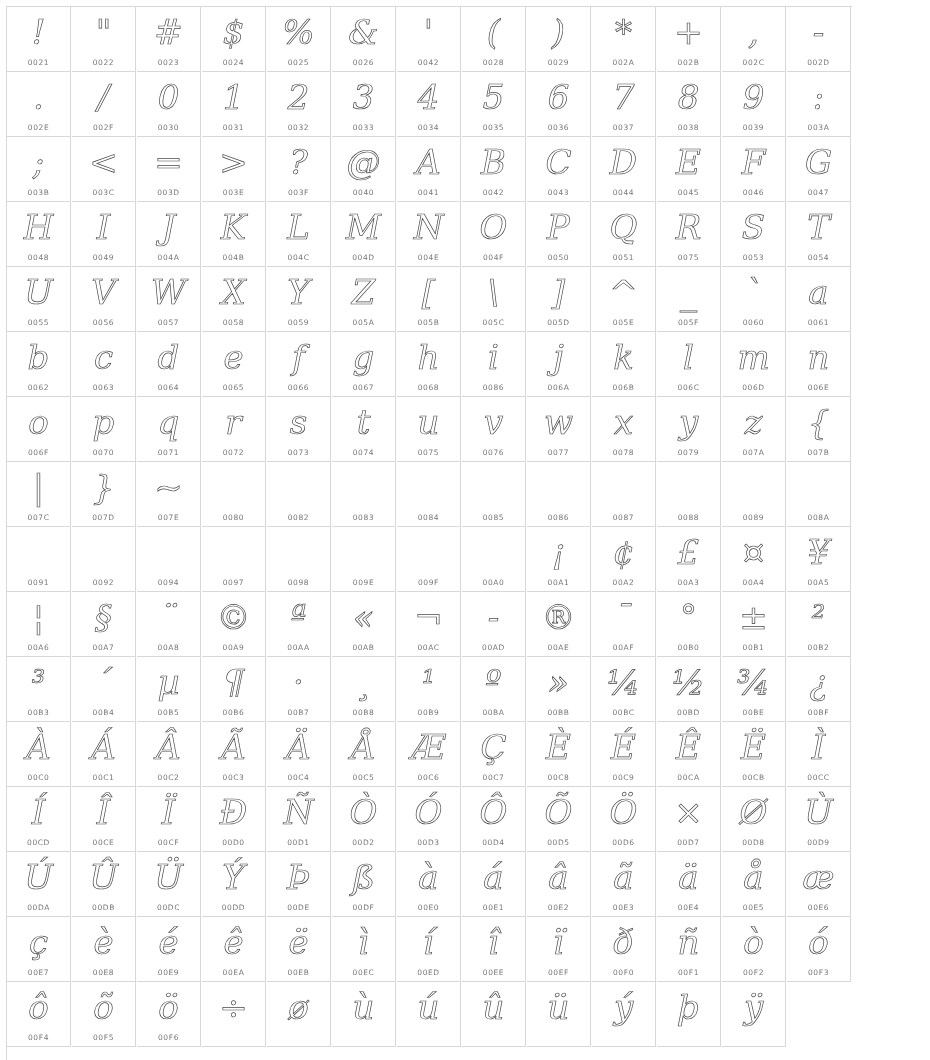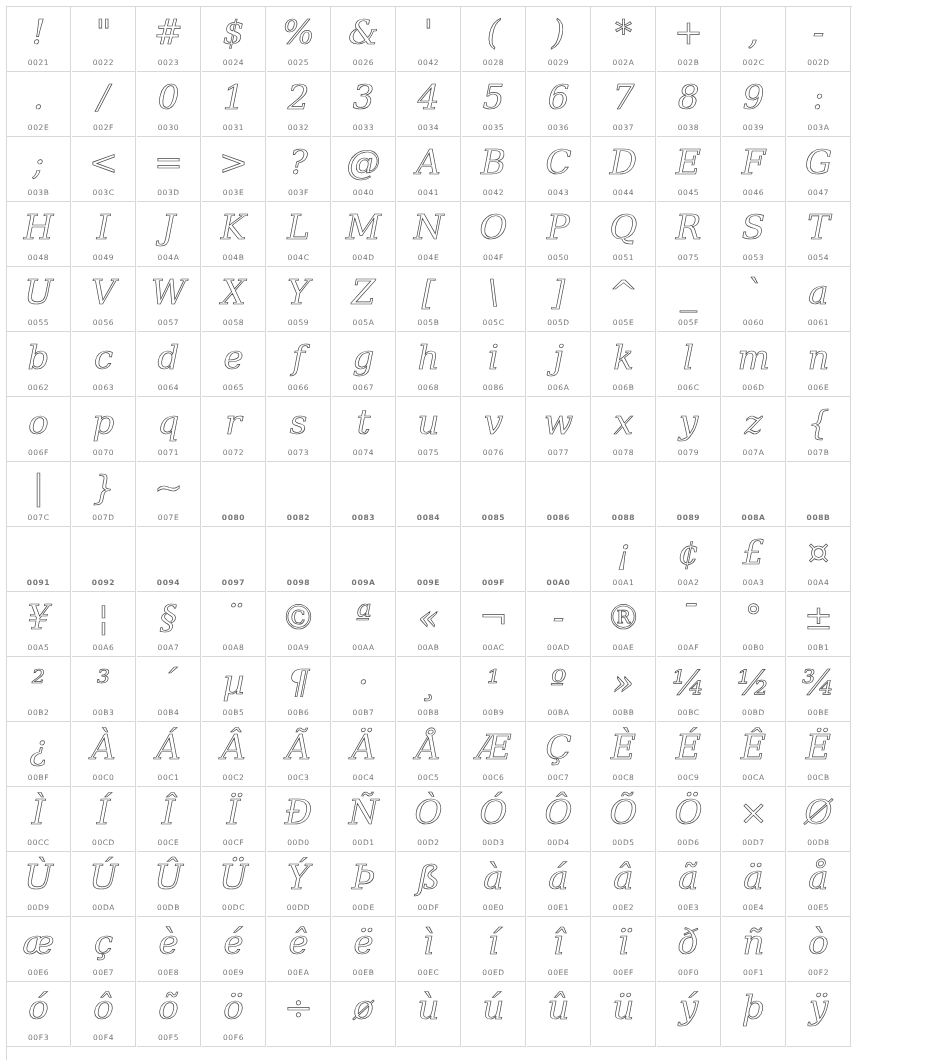--- a/index.html
+++ b/index.html
@@ -25,21 +25,20 @@
     position: relative;
     width: 64px;
     height: 65px;
     box-sizing: border-box;
     border-right: 1px solid #d8d8d8;
     border-bottom: 1px solid #d8d8d8;
     overflow: hidden;
   }
   .cell.empty-slot {
     background: #ffffff;
-    font-weight: bold;
   }
   .cell.blank {
     border-right: none;
     border-bottom: none;
     background: #ffffff;
   }
   .glyph {
     position: absolute;
     left: 0;
     right: 0;
@@ -467,57 +466,53 @@
     <div class="cell empty-slot">
       <div class="glyph"></div>
       <div class="code">0085</div>
     </div>
     <div class="cell empty-slot">
       <div class="glyph"></div>
       <div class="code">0086</div>
     </div>
     <div class="cell empty-slot">
       <div class="glyph"></div>
+      <div class="code">0087</div>
+    </div>
+    <div class="cell empty-slot">
+      <div class="glyph"></div>
       <div class="code">0088</div>
     </div>
     <div class="cell empty-slot">
       <div class="glyph"></div>
       <div class="code">0089</div>
     </div>
     <div class="cell empty-slot">
       <div class="glyph"></div>
       <div class="code">008A</div>
     </div>
     <div class="cell empty-slot">
       <div class="glyph"></div>
-      <div class="code">008B</div>
-    </div>
-    <div class="cell empty-slot">
-      <div class="glyph"></div>
       <div class="code">0091</div>
     </div>
     <div class="cell empty-slot">
       <div class="glyph"></div>
       <div class="code">0092</div>
     </div>
     <div class="cell empty-slot">
       <div class="glyph"></div>
       <div class="code">0094</div>
     </div>
     <div class="cell empty-slot">
       <div class="glyph"></div>
       <div class="code">0097</div>
     </div>
     <div class="cell empty-slot">
       <div class="glyph"></div>
       <div class="code">0098</div>
-    </div>
-    <div class="cell empty-slot">
-      <div class="glyph"></div>
-      <div class="code">009A</div>
     </div>
     <div class="cell empty-slot">
       <div class="glyph"></div>
       <div class="code">009E</div>
     </div>
     <div class="cell empty-slot">
       <div class="glyph"></div>
       <div class="code">009F</div>
     </div>
     <div class="cell empty-slot">

